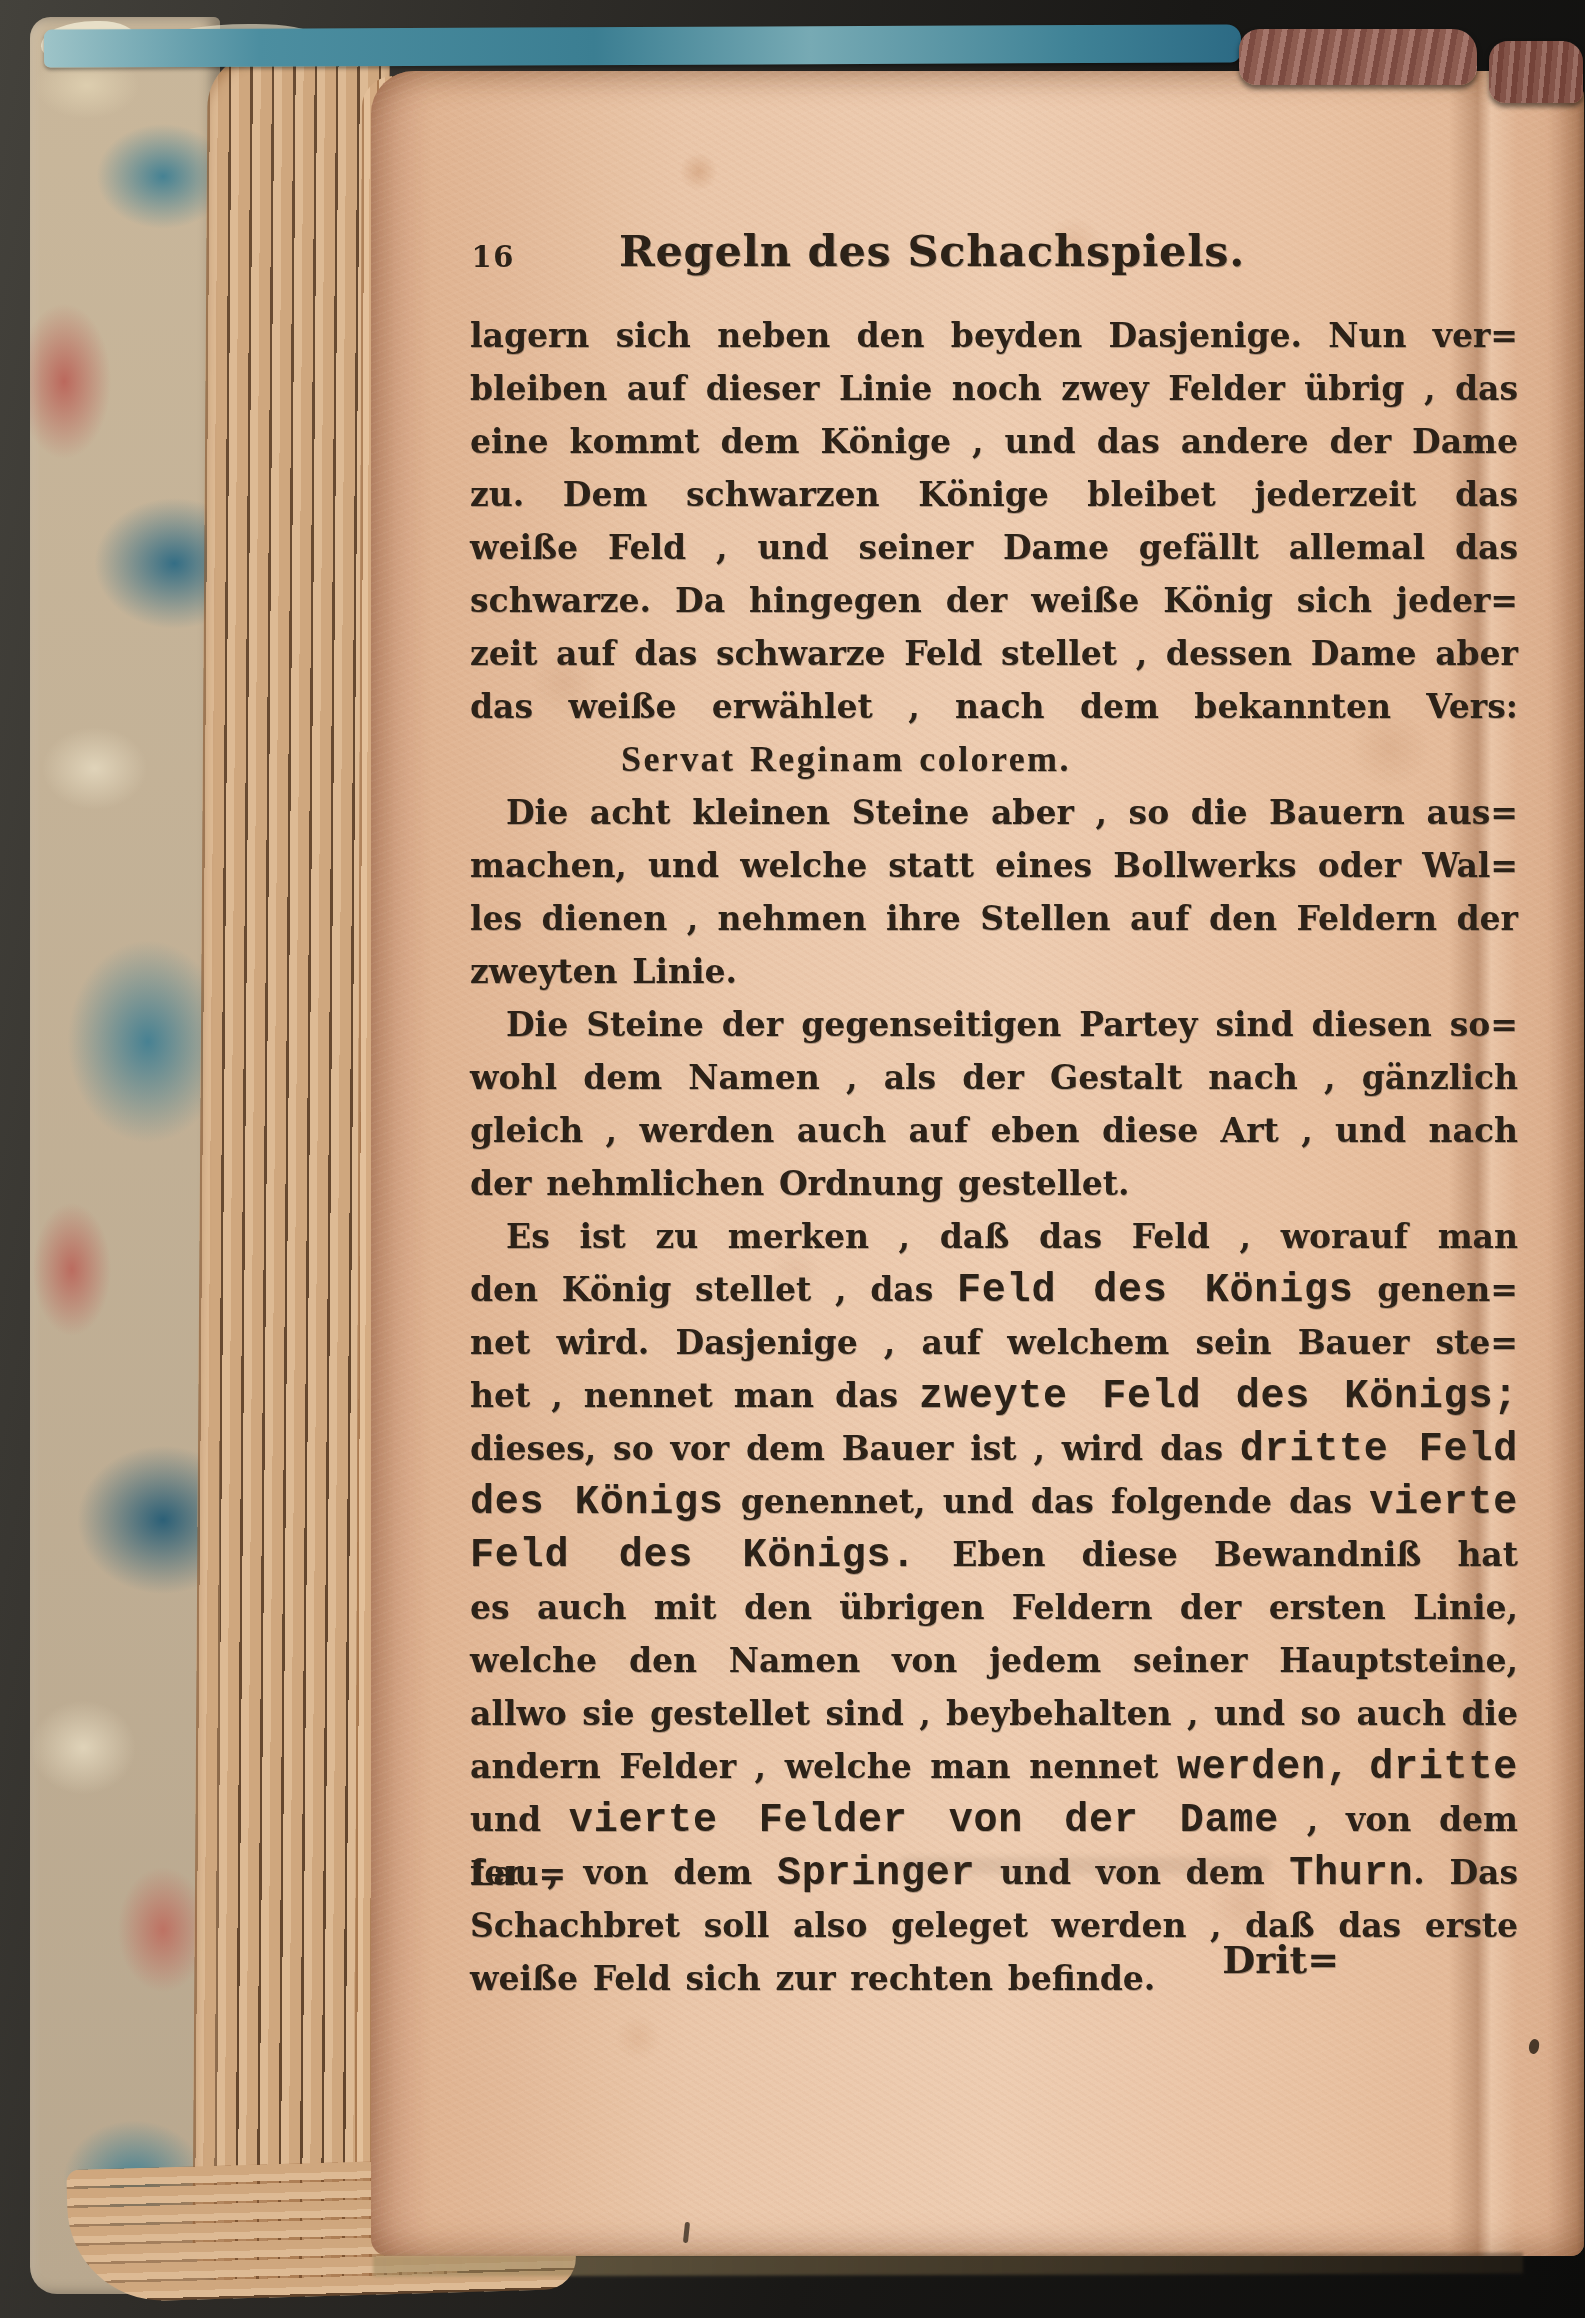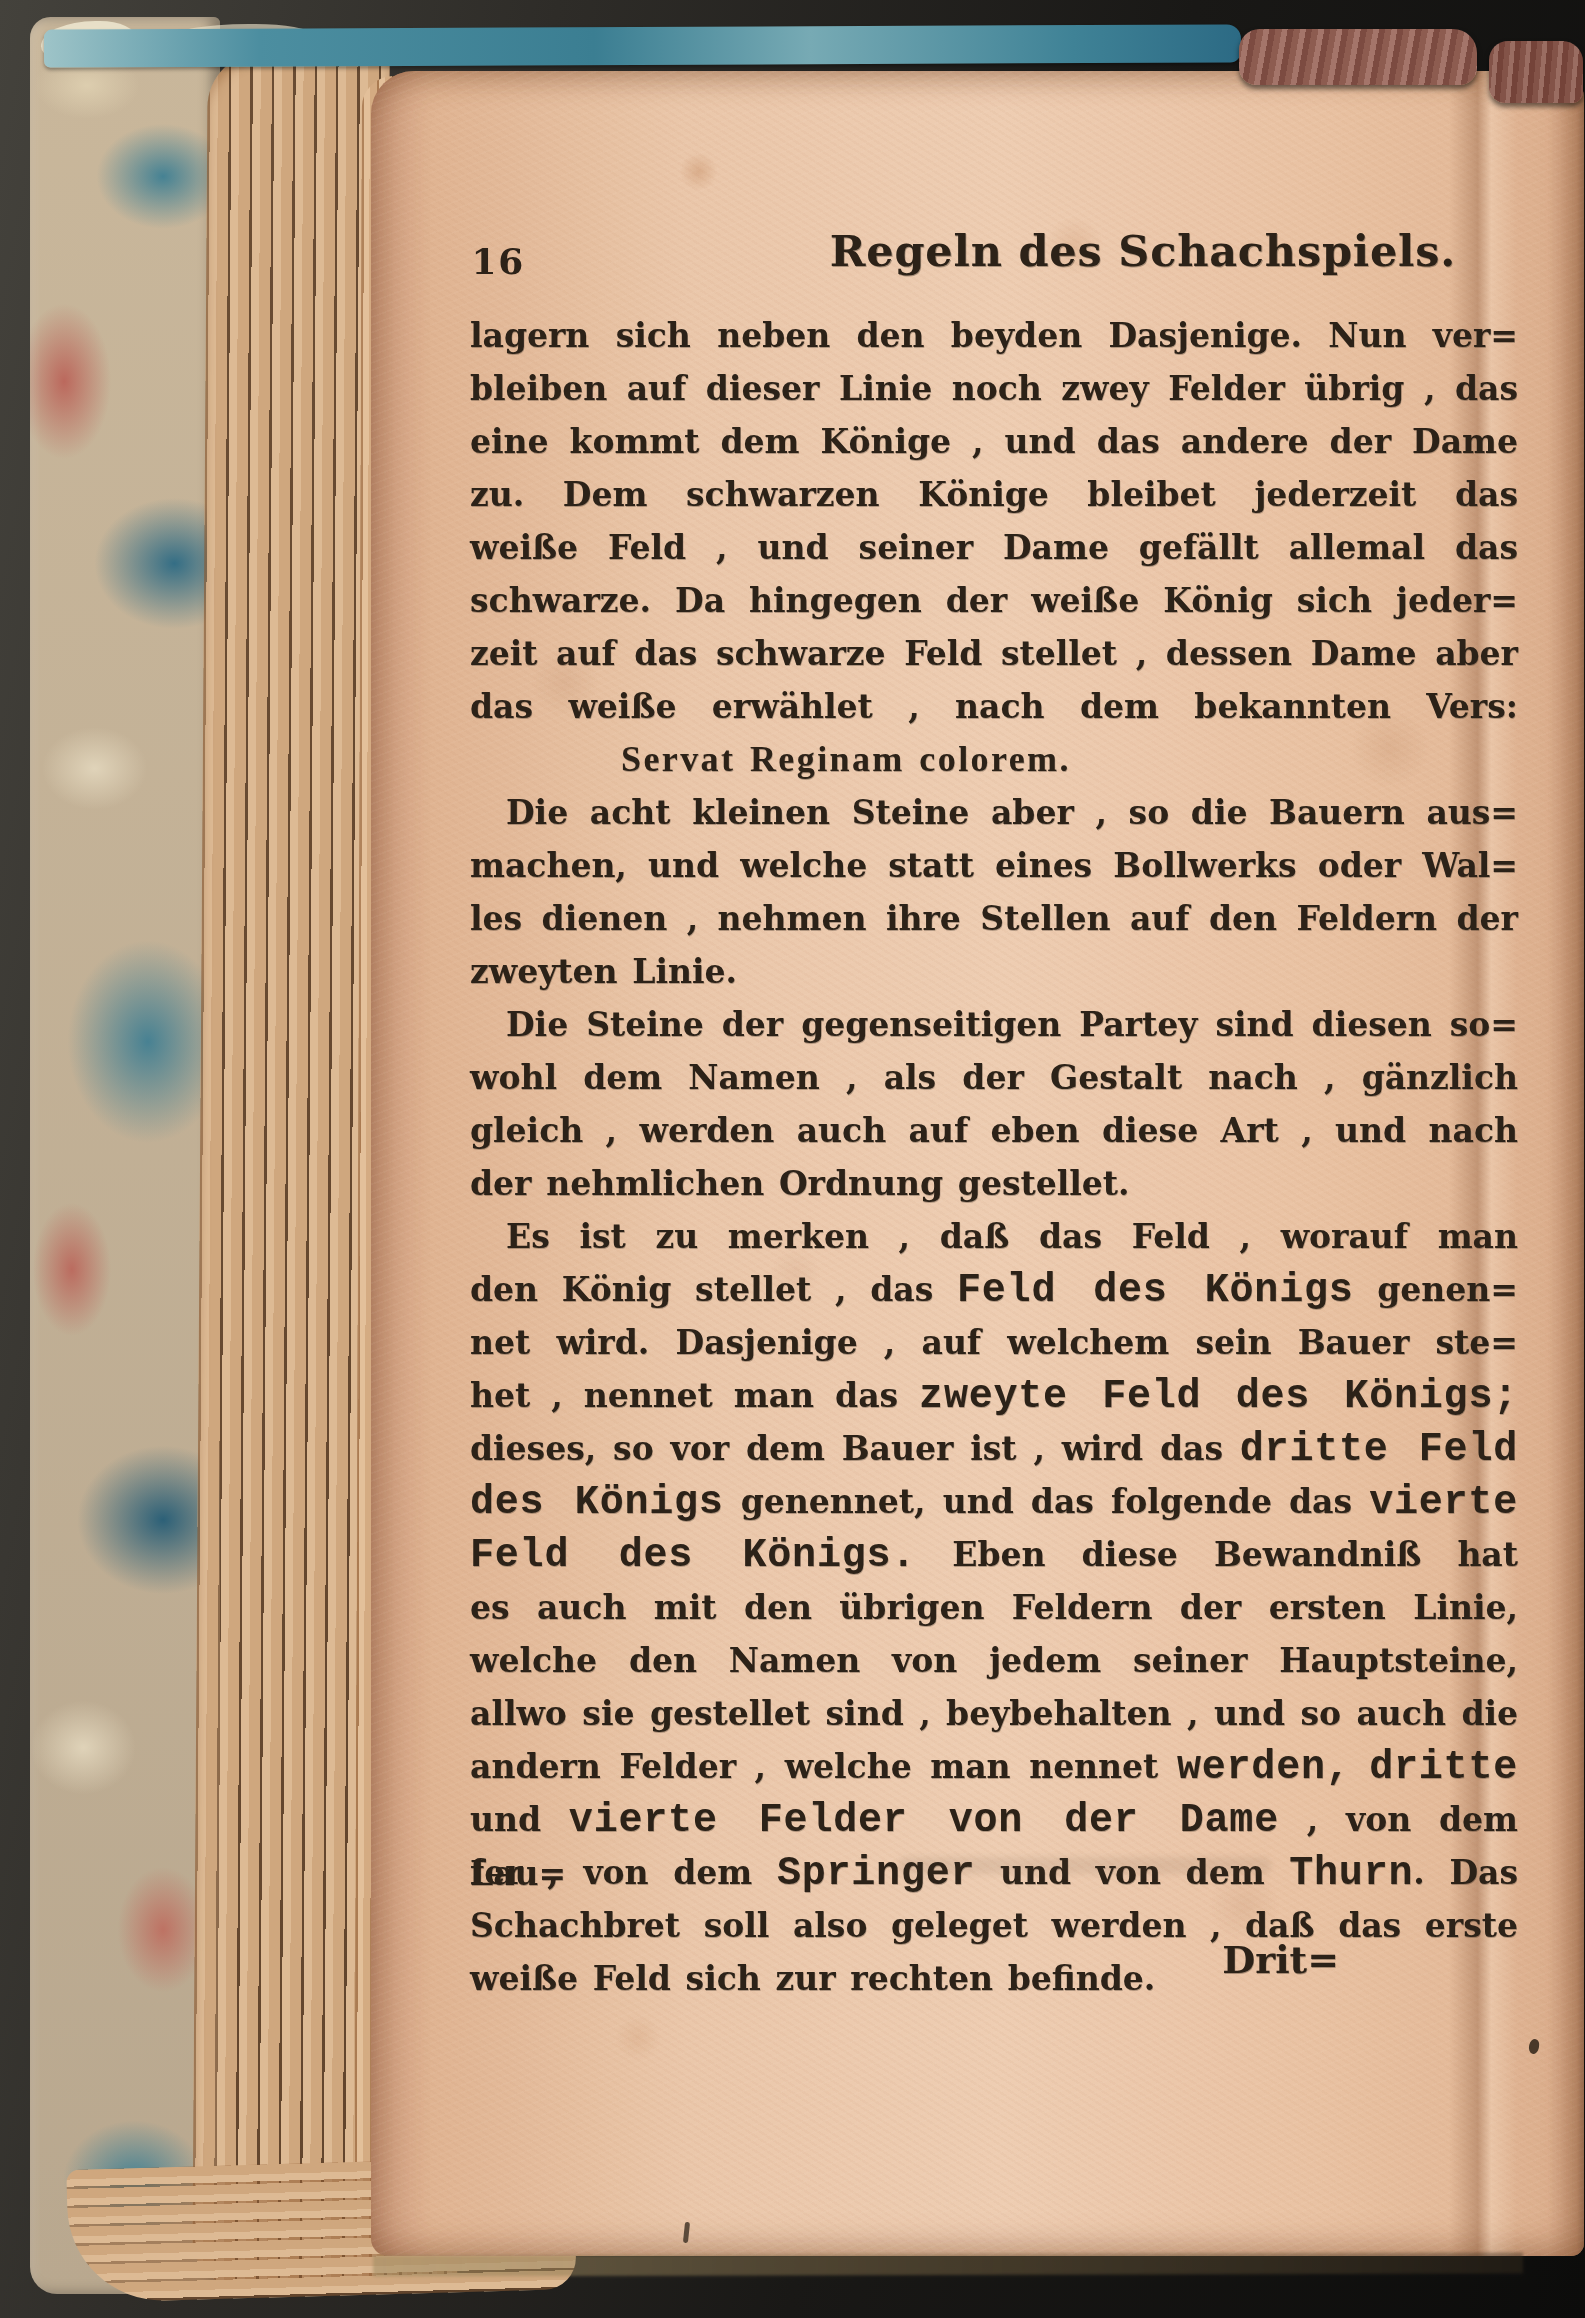--- a/index.html
+++ b/index.html
@@ -92,23 +92,23 @@
     background:linear-gradient(90deg,transparent,rgba(130,80,45,.28) 80%,rgba(90,55,30,.38) 100%);
   }
   .page-bottom-shadow{
     position:absolute;left:373px;top:2254px;width:1150px;height:20.6px;
     background:linear-gradient(90deg,rgba(158,138,96,.55),rgba(120,100,66,.45) 55%,rgba(60,48,32,.4));
     transform:rotate(-.15deg);filter:blur(1.6px);
   }
   
   .textblock{position:absolute;left:99px;top:0;width:1048px;color:#2c2218;}
   .pagehead{position:absolute;top:155px;left:0;width:100%;height:71px;}
-  .pageno{position:absolute;left:1.6px;top:14.3px;font-size:36px;font-weight:700;letter-spacing:1.6px;}
+  .pageno{position:absolute;left:1.6px;top:14.3px;font-size:29px;font-weight:700;letter-spacing:1.6px;}
   .runtitle{
-    position:absolute;left:0;top:0;width:100%;text-align:right;transform:translateX(-62px);
+    position:absolute;left:0;top:0;width:100%;text-align:center;transform:translateX(-62px);
     font-size:43px;font-weight:700;letter-spacing:0.8px;
     text-shadow:0.8px 0.8px 0 rgba(44,34,24,.35);
   }
   .lines{position:absolute;top:238px;left:0;width:100%;}
   .line{
     height:53px;line-height:53px;font-size:33px;font-weight:700;
     text-align:justify;text-align-last:justify;word-spacing:3.2px;
     text-shadow:0.5px 0.6px 0 rgba(44,34,24,.3);
   }
   .line.noj{text-align:left;text-align-last:auto;}

